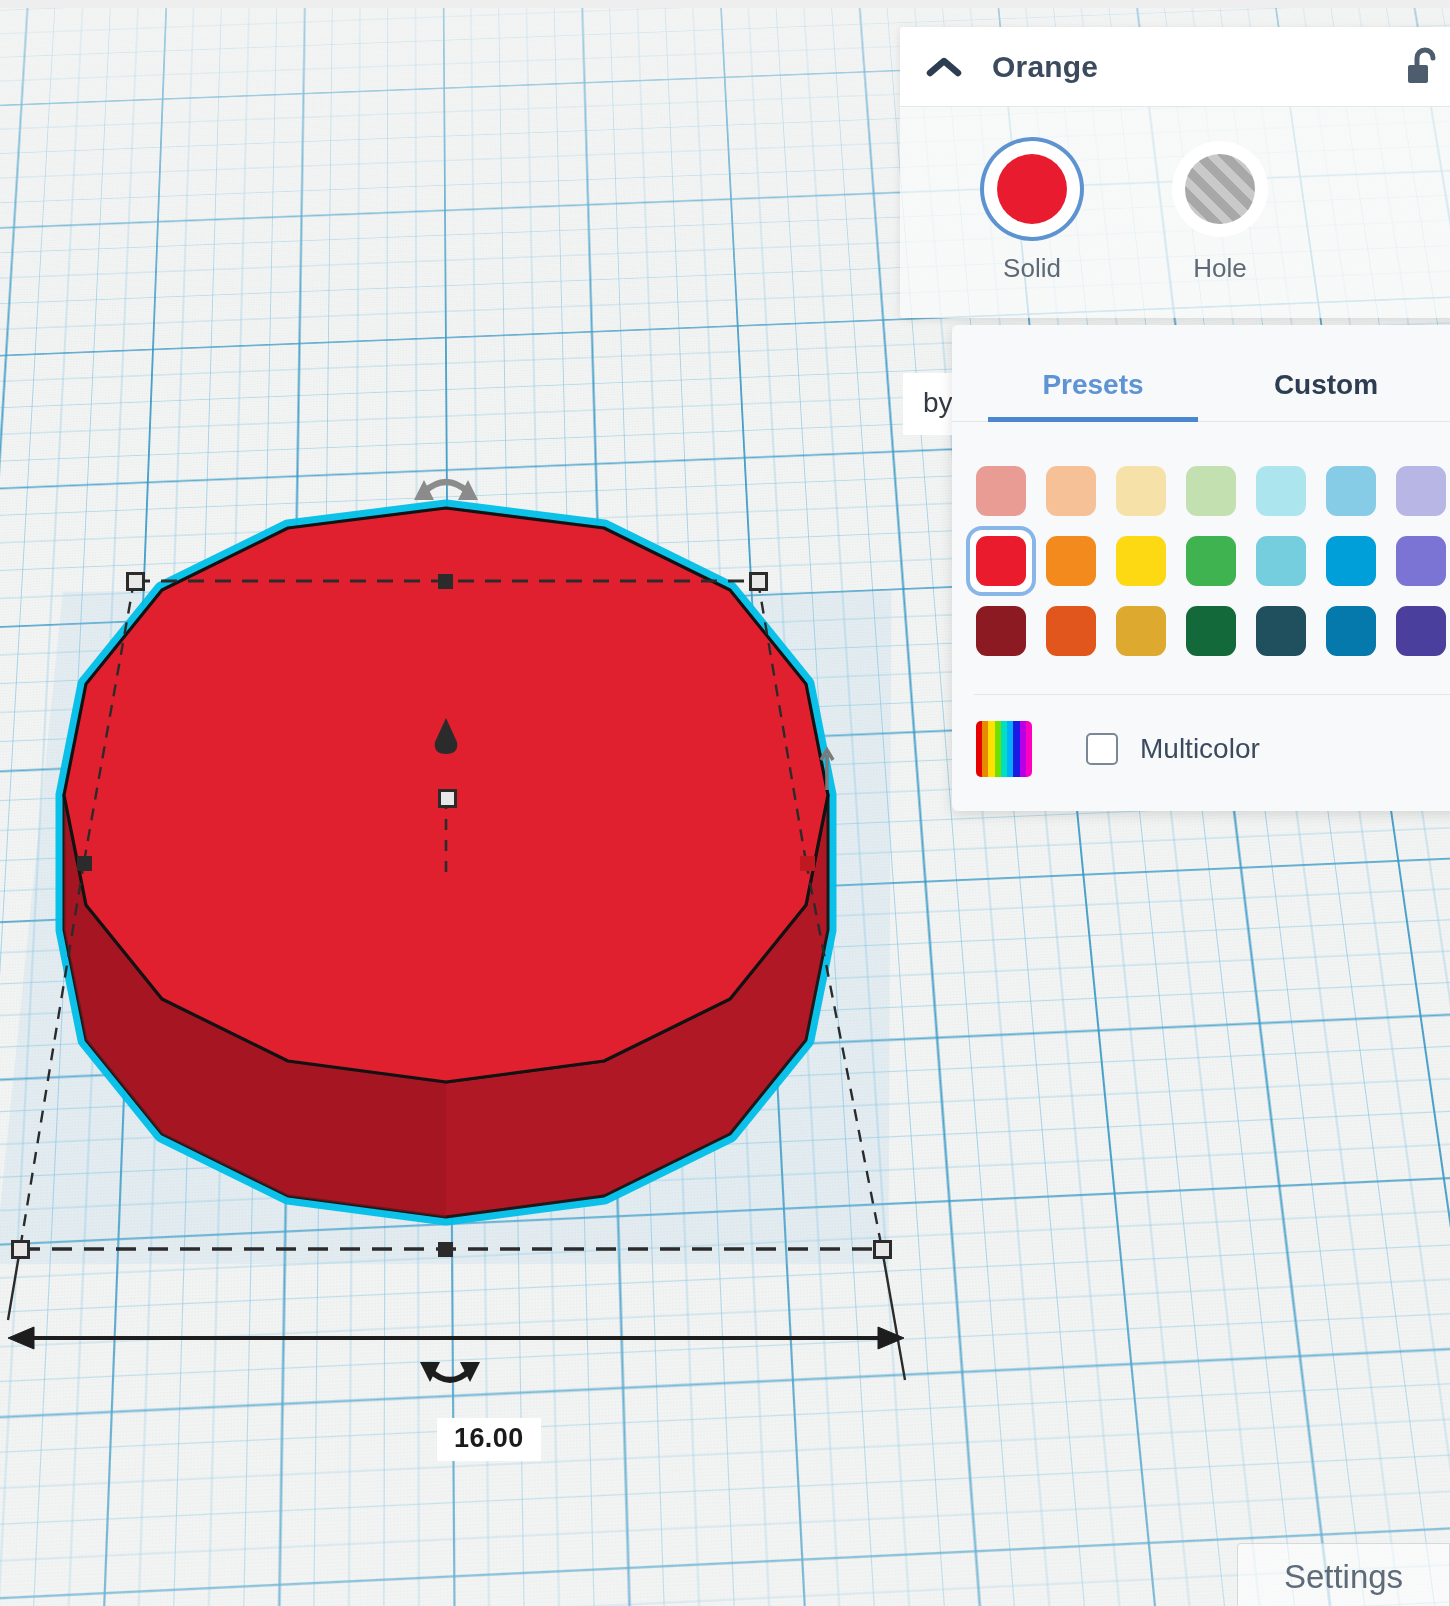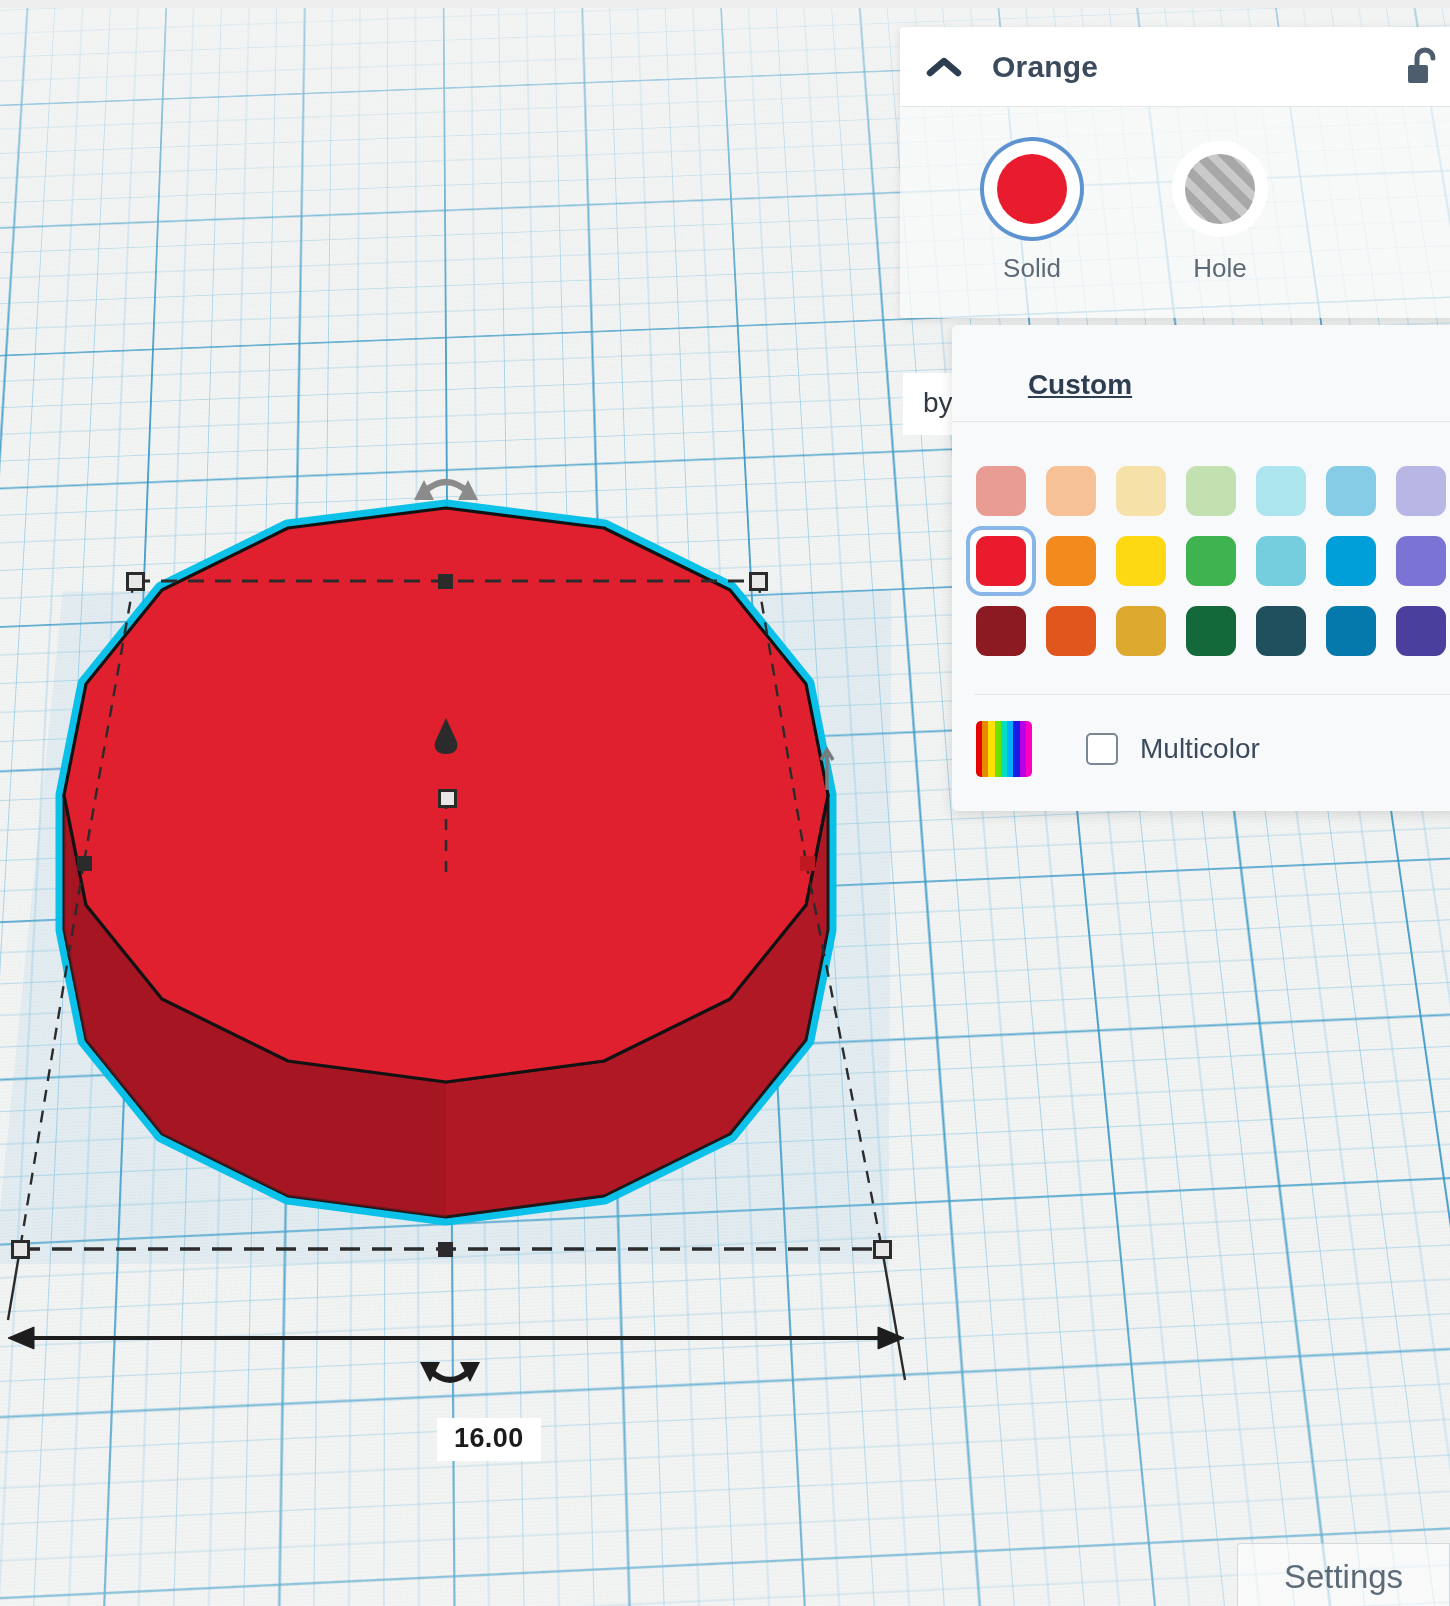--- a/index.html
+++ b/index.html
@@ -189,21 +189,21 @@
   }
   .cp-tabs { display: flex; padding: 44px 0 0 0; border-bottom: 1px solid #e3e6e8; }
   .cp-tab {
     font-size: 28px; font-weight: bold;
     padding: 0 0 20px 0;
     cursor: pointer;
     text-align: center;
     position: relative;
   }
   .cp-tab.t1 { width: 210px; margin-left: 36px; color: #5e93d4; }
-  .cp-tab.t2 { width: 200px; margin-left: 28px; color: #2e3e52; text-decoration: underline; }
+  .cp-tab.t2 { width: 200px; margin-left: 28px; color: #2e3e52; }
   .cp-tab.active::after {
     content: ""; position: absolute;
     left: 0; right: 0; bottom: -1px; height: 5px;
     background: #4a87cf;
   }
   .cp-grid {
     padding: 34px 0 24px 14px;
     display: grid;
     grid-template-columns: repeat(7, 70px);
     grid-auto-rows: 70px;
@@ -387,20 +387,21 @@
         <div class="swatch-circle">
           <div class="swatch-inner hole-inner"></div>
         </div>
         <div class="mode-label">Hole</div>
       </div>
     </div>
   </div>
 
   <div class="colorpanel">
     <div class="cp-tabs">
+      <div class="cp-tab t1 active">Presets</div>
       <div class="cp-tab t2">Custom</div>
     </div>
 
     <div class="cp-grid" id="swatch-grid">
         <div class="cp-cell">
           <div class="cp-sw" style="background: rgb(232, 156, 147);"></div>
         </div>
         <div class="cp-cell">
           <div class="cp-sw" style="background: rgb(247, 193, 151);"></div>
         </div>

